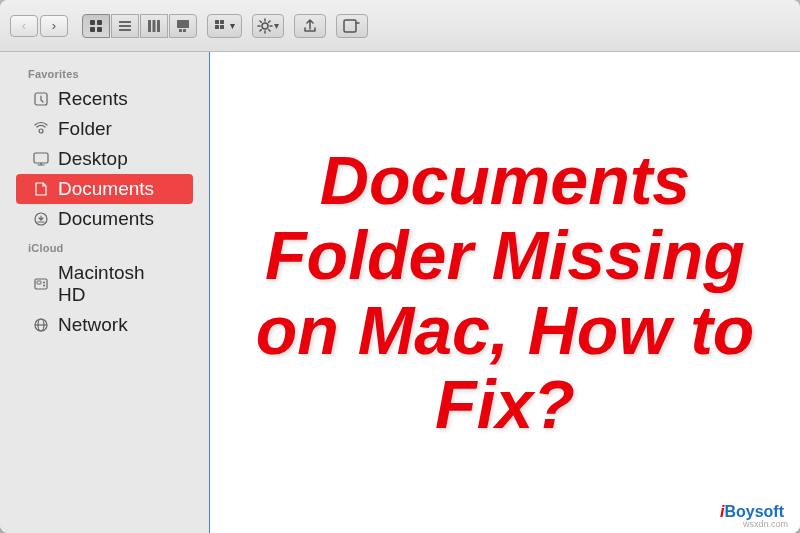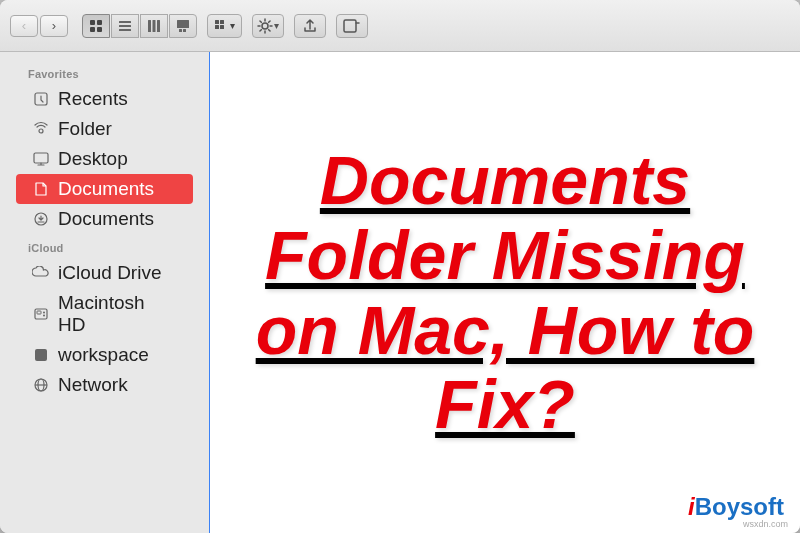--- a/index.html
+++ b/index.html
@@ -217,39 +217,38 @@
     .overlay-text {
       position: absolute;
       top: 0;
       left: 0;
       right: 0;
       bottom: 0;
       display: flex;
       align-items: center;
       justify-content: flex-end;
       padding: 20px;
-      text-decoration: underline;
     }
 
     .headline {
       font-size: 68px;
       font-weight: 900;
       color: #e8000a;
       text-align: center;
       line-height: 1.1;
       text-shadow: 2px 2px 4px rgba(0,0,0,0.15);
       font-style: italic;
     }
 
     
     .brand {
       position: absolute;
       bottom: 12px;
       right: 16px;
-      font-size: 24px;
+      font-size: 16px;
       font-weight: 700;
       color: #1a6fc4;
     }
 
     .brand-i {
       color: #e8000a;
       font-style: italic;
     }
 
     .watermark {
@@ -398,50 +397,34 @@
             <circle cx="8" cy="8" r="6" stroke="#666" stroke-width="1.2"></circle>
             <path d="M8 5v4M6 7l2 2 2-2" stroke="#666" stroke-width="1.2" stroke-linecap="round" stroke-linejoin="round"></path>
             <path d="M5 11h6" stroke="#666" stroke-width="1.2" stroke-linecap="round"></path>
           </svg>
         </div>
         <span>Documents</span>
       </div>
 
       <div class="sidebar-section-label">iCloud</div>
 
-      <div class="sidebar-item">
-        <div class="sidebar-icon">
-          <svg width="18" height="14" viewBox="0 0 18 14" fill="none">
-            <path d="M14 10H4a4 4 0 010-8 4 4 0 017.5 2A3 3 0 0114 10z" stroke="#666" stroke-width="1.2"></path>
-          </svg>
-        </div>
-        <span>iCloud Drive</span>
-      </div>
 
 
       <div class="sidebar-item">
         <div class="sidebar-icon">
           <svg width="16" height="16" viewBox="0 0 16 16" fill="none">
             <rect x="2" y="3" width="12" height="10" rx="1.5" stroke="#666" stroke-width="1.2"></rect>
             <rect x="4" y="5" width="4" height="3" rx="0.5" stroke="#666" stroke-width="1"></rect>
             <circle cx="11" cy="6.5" r="1" fill="#666"></circle>
             <circle cx="11" cy="9.5" r="1" fill="#666"></circle>
           </svg>
         </div>
         <span>Macintosh HD</span>
       </div>
 
-      <div class="sidebar-item">
-        <div class="sidebar-icon">
-          <svg width="16" height="16" viewBox="0 0 16 16" fill="none">
-            <rect x="2" y="2" width="12" height="12" rx="2" fill="#666"></rect>
-          </svg>
-        </div>
-        <span>workspace</span>
-      </div>
 
       <div class="sidebar-item">
         <div class="sidebar-icon">
           <svg width="16" height="16" viewBox="0 0 16 16" fill="none">
             <circle cx="8" cy="8" r="6" stroke="#666" stroke-width="1.2"></circle>
             <ellipse cx="8" cy="8" rx="3" ry="6" stroke="#666" stroke-width="1.2"></ellipse>
             <path d="M2 8h12" stroke="#666" stroke-width="1.2"></path>
           </svg>
         </div>
         <span>Network</span>

